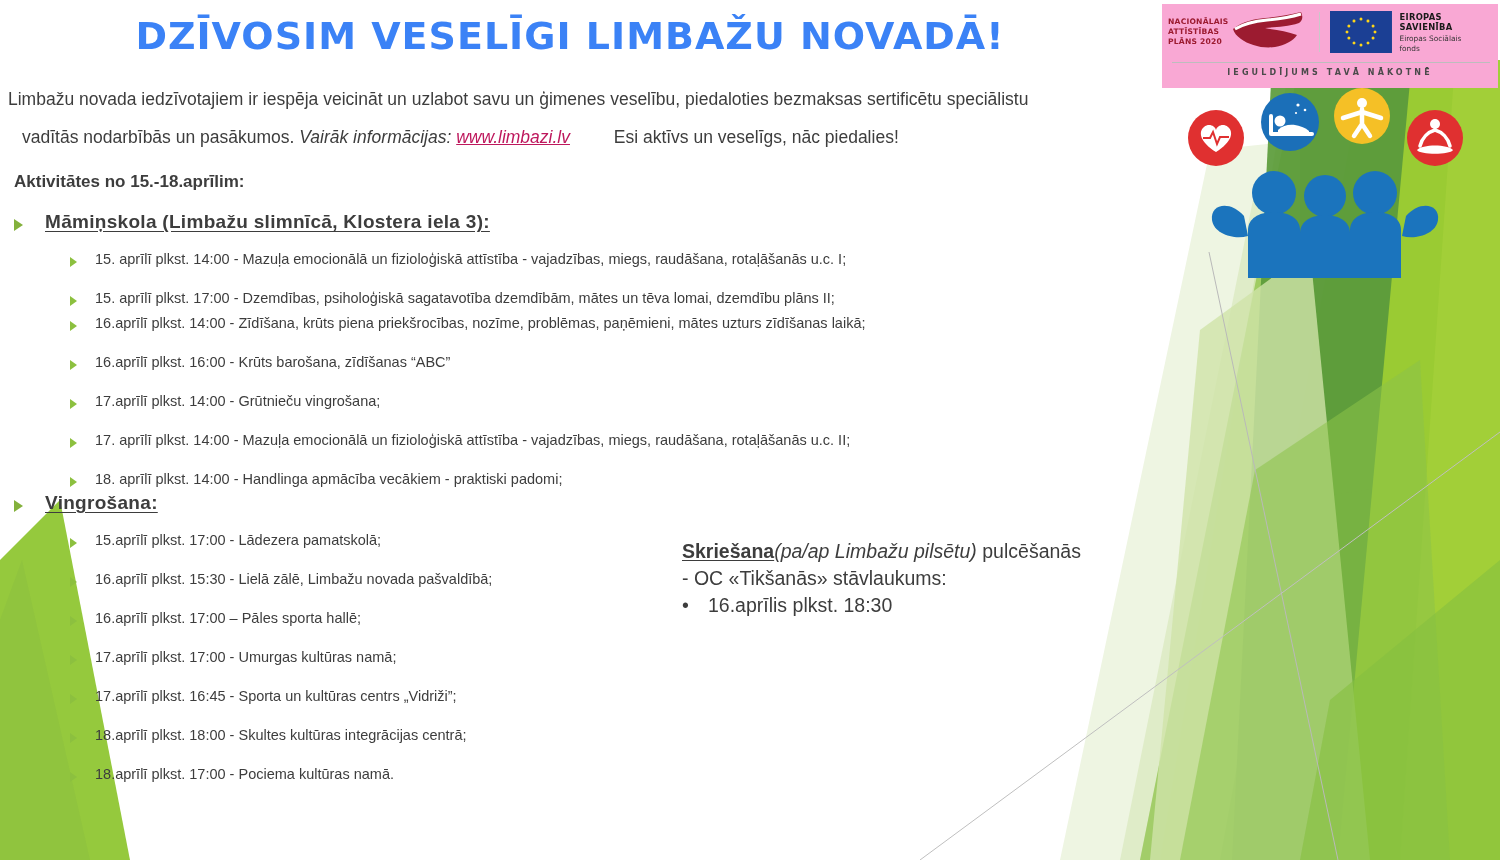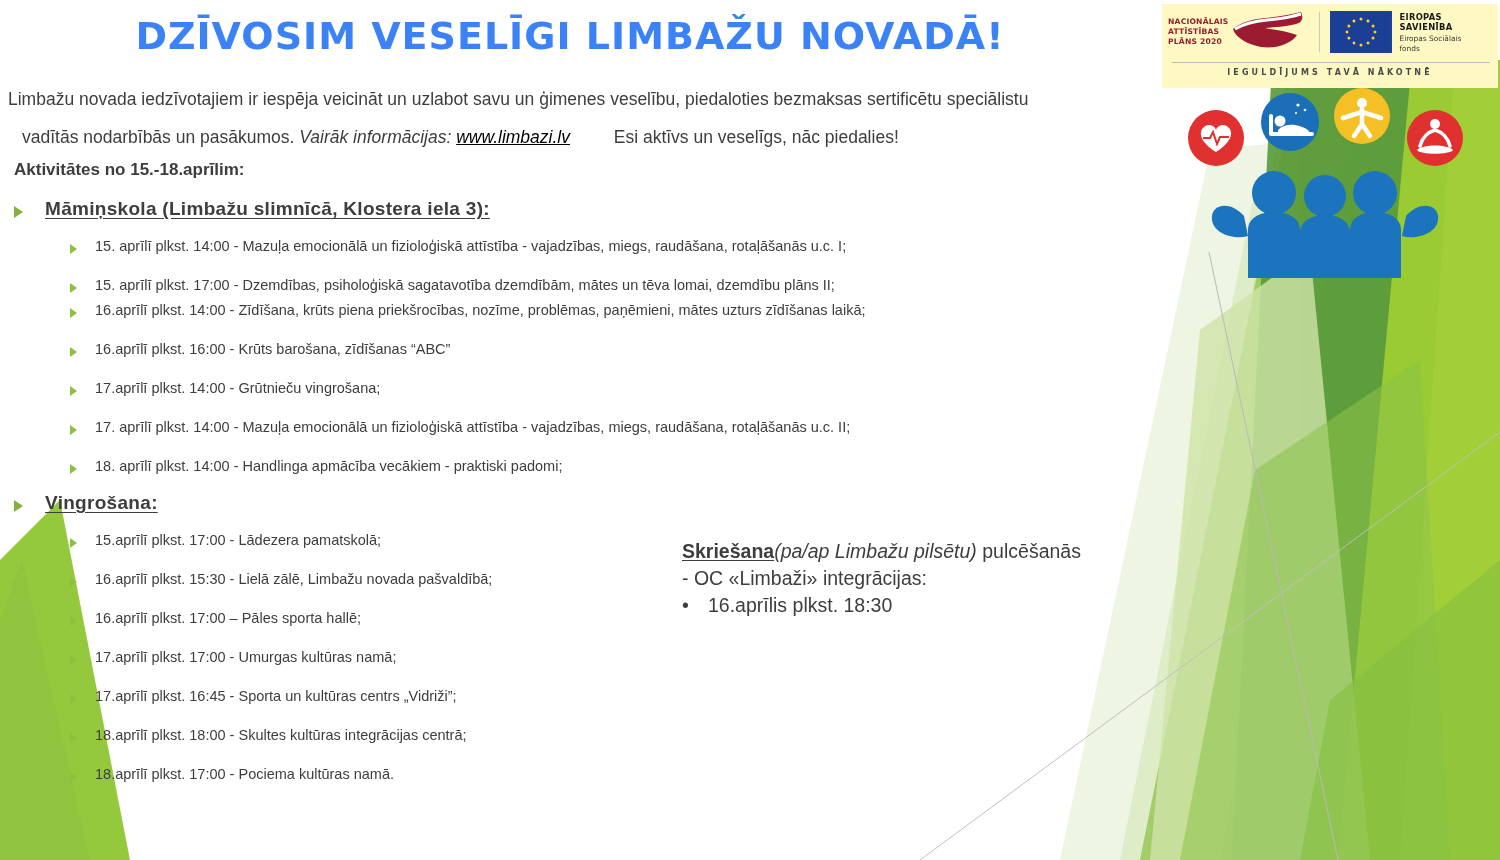--- a/index.html
+++ b/index.html
@@ -26,24 +26,24 @@
     letter-spacing:1px;
     color:#3b82f6;
     z-index:5;
   }
   .intro{
     position:absolute;left:8px;top:80px;width:1150px;
     font-size:17.5px;line-height:38px;color:#3d3d3d;z-index:5;
   }
   .intro .l2{display:block;margin-left:14px;}
   .ital{font-style:italic;margin-top:28px;}
-  .link{color:#000000;text-decoration:underline;font-style:italic;}
+  .link{color:#be185d;text-decoration:underline;font-style:italic;}
   .spacer-gap{display:inline-block;width:34px;}
   .subhead{
-    position:absolute;left:14px;top:160px;
+    position:absolute;left:14px;top:172px;
     font-size:17px;font-weight:bold;color:#3d3d3d;z-index:5;
   }
 
   
   .section{position:absolute;z-index:5;}
   .lvl1{
     display:flex;align-items:flex-start;gap:0;
   }
   .lvl1 .tri{margin-right:22px;margin-top:8px;}
   .lvl1 .htxt{
@@ -80,21 +80,21 @@
   .info .u{text-decoration:underline;font-weight:600;text-underline-offset:2px;}
   .info .it{font-style:italic;}
   .info .row{white-space:nowrap;}
   .info .dotrow{display:flex;gap:0;}
   .info .dot{display:inline-block;width:26px;}
   .info .blk2{margin-top:33px;}
 
   
   .logobar{
     position:absolute;right:2px;top:4px;width:336px;height:84px;z-index:6;
-    background:#fef9c3;
+    background:#f9a8d4;
   }
   .logorow{display:flex;align-items:center;height:56px;padding-left:6px;}
   .nap{display:flex;align-items:center;}
   .nap-text{
     font-family:"DejaVu Sans", sans-serif;
     font-size:7.6px;font-weight:bold;line-height:10px;
     color:#9c1b30;letter-spacing:.2px;white-space:pre-line;
   }
   .divider{width:1px;height:40px;background:#c9c9c9;margin:0 10px;}
   .eu{display:flex;align-items:flex-end;}
@@ -150,21 +150,21 @@
       <span>vadītās nodarbībās un pasākumos.</span>
       <span class="ital">Vairāk informācijas:</span>
       <a class="link" href="#">www.limbazi.lv</a>
       <span class="spacer-gap"></span>
       <span>Esi aktīvs un veselīgs, nāc piedalies!</span>
     </span>
   </div>
 
   <div class="subhead">Aktivitātes no 15.-18.aprīlim:</div>
 
-  <div class="section" style="left:14px;top:198px;width:1030px;">
+  <div class="section" style="left:14px;top:211px;width:1030px;">
     <div class="lvl1">
       <span class="tri"></span>
       <span class="htxt">Māmiņskola (Limbažu slimnīcā, Klostera iela 3):</span>
     </div>
     <ul class="sub-list" style="margin-top:18px;margin-left:56px;">
       <li style="margin-bottom:22px;">
         <span class="tri small"></span>
         <span class="txt">15. aprīlī plkst. 14:00 - Mazuļa emocionālā un fizioloģiskā attīstība - vajadzības, miegs, raudāšana, rotaļāšanās u.c. I;</span>
       </li>
       <li style="margin-bottom:8px;">
@@ -228,21 +228,21 @@
         <span class="tri small"></span>
         <span class="txt">18.aprīlī plkst. 17:00 - Pociema kultūras namā.</span>
       </li>
     </ul>
   </div>
 
   <div class="info">
     <div class="row">
       <span class="u">Skriešana</span><span class="it">(pa/ap Limbažu pilsētu)</span><span> pulcēšanās</span>
     </div>
-    <div class="row"> - OC «Limbaži» integrācijas:</div>
+    <div class="row"> - OC «Tikšanās» stāvlaukums:</div>
     <div class="dotrow">
       <span class="dot">•</span>
       <span>16.aprīlis plkst. 18:30</span>
     </div>
 
   </div>
 
   <div class="logobar">
     <div class="logorow">
       <div class="nap">

